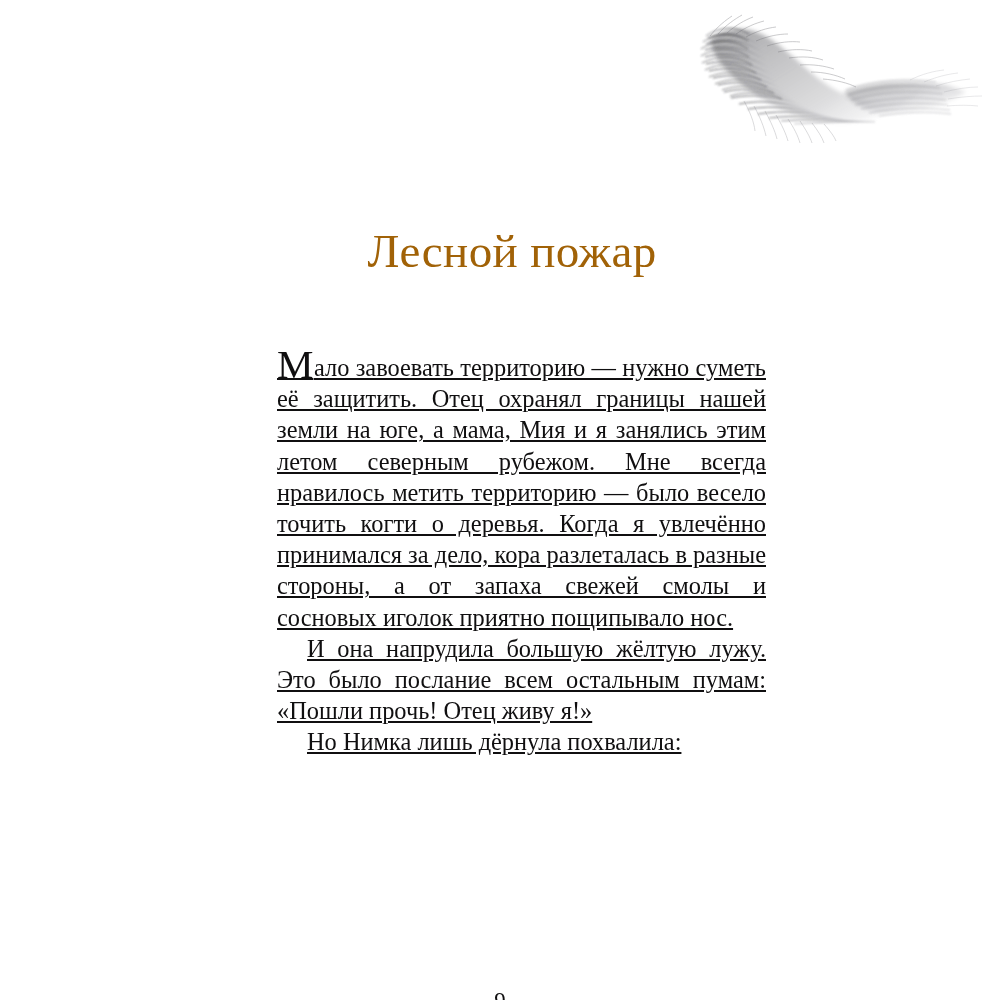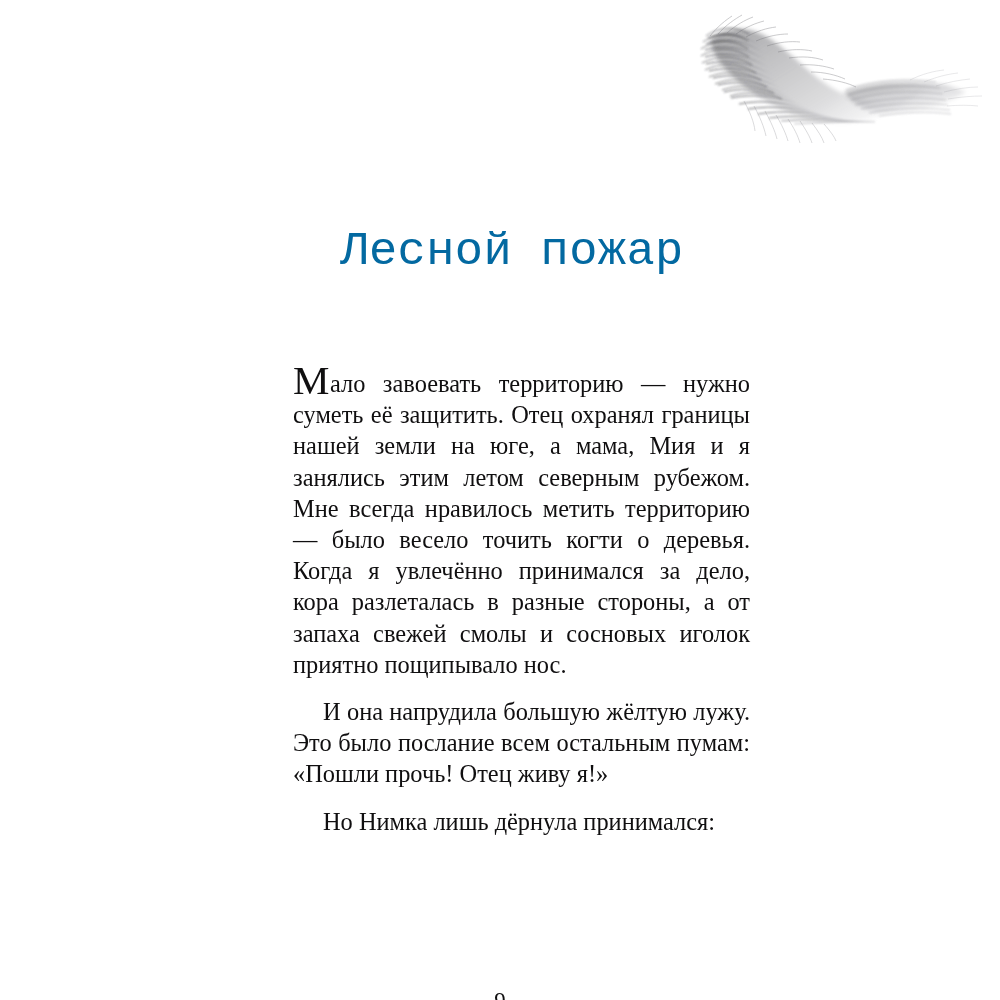--- a/index.html
+++ b/index.html
@@ -33,41 +33,42 @@
   .chapter-title {
     position: absolute;
     left: 0;
     right: 0;
     top: 196px;
     text-align: center;
     font-size: 47px;
     line-height: 1.05;
     font-weight: 400;
     letter-spacing: 0.4px;
-    color: #0369a1;
-    font-family: Liberation Mono, monospace;
+    color: #a16207;
+    font-family: Liberation Serif, serif;
     padding-left: 24px;
   }
 
   
   .text-block {
     position: absolute;
     left: 277px;
     top: 352px;
     width: 489px;
     font-size: 24.4px;
     line-height: 31.2px;
     text-align: justify;
     text-justify: inter-word;
     -webkit-hyphens: auto;
     hyphens: auto;
   }
   .text-block p {
-    margin: 16px;
+    margin: 0;
     text-indent: 30px;
+    text-decoration: underline;
   }
   .text-block p.first {
     text-indent: 0;
   }
   .dropcap {
     font-size: 41px;
     line-height: 0;
     vertical-align: baseline;
     position: relative;
     top: 2px;
@@ -204,20 +205,20 @@
   <h1 class="chapter-title">Лесной пожар</h1>
 
   <div class="text-block">
 
     <p class="first"><span class="dropcap">М</span><span>ало завоевать территорию — нужно суметь её защитить. Отец охранял границы нашей земли на юге, а мама, Мия и я занялись этим летом северным рубежом. Мне всегда нравилось метить территорию — было весело точить когти о деревья. Когда я увлечённо принимался за дело, кора разлеталась в разные стороны, а от запаха свежей смолы и сосновых иголок приятно пощипывало нос.</span></p>
 
 
     <p>И она напрудила большую жёлтую лужу. Это было послание всем остальным пумам: «Пошли прочь! Отец живу я!»</p>
 
 
-    <p>Но Нимка лишь дёрнула принимался:</p>
+    <p>Но Нимка лишь дёрнула похвалила:</p>
 
 
   </div>
 
   <div class="folio">9</div>
 
 </div>
 
 </body></html>

